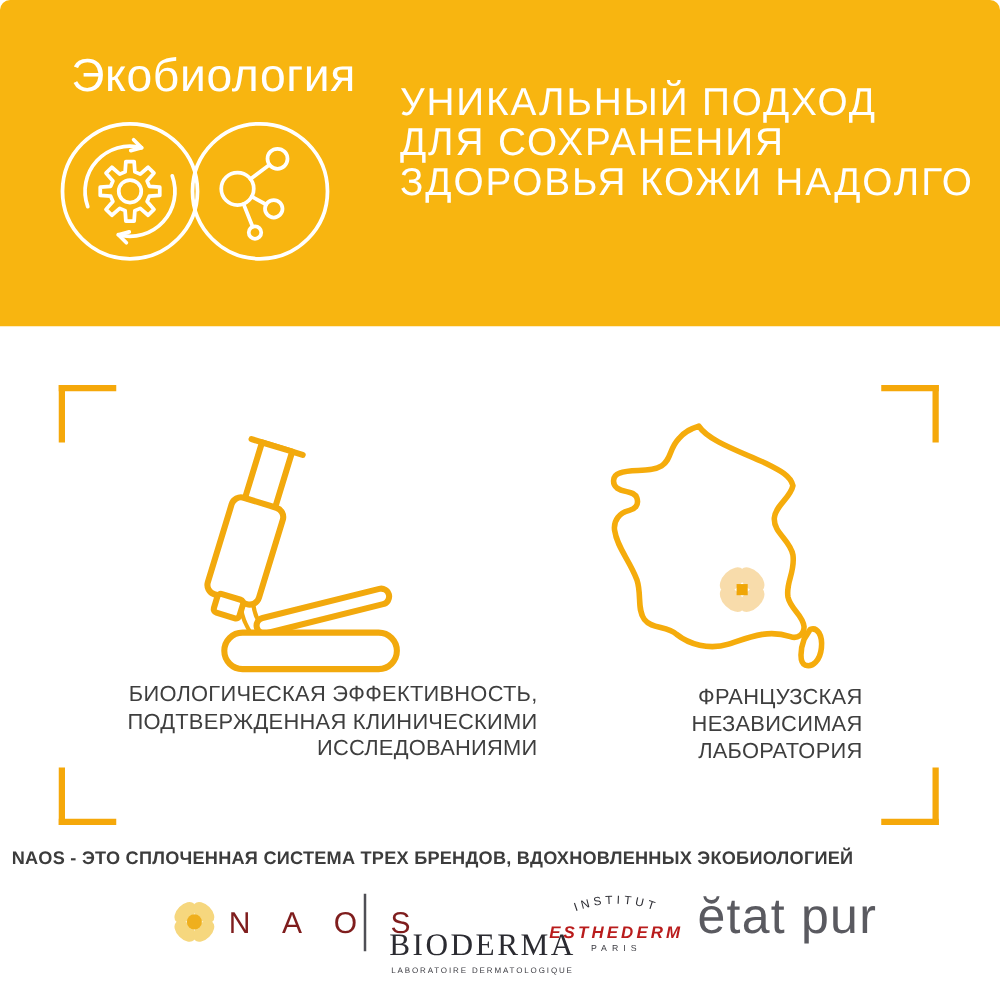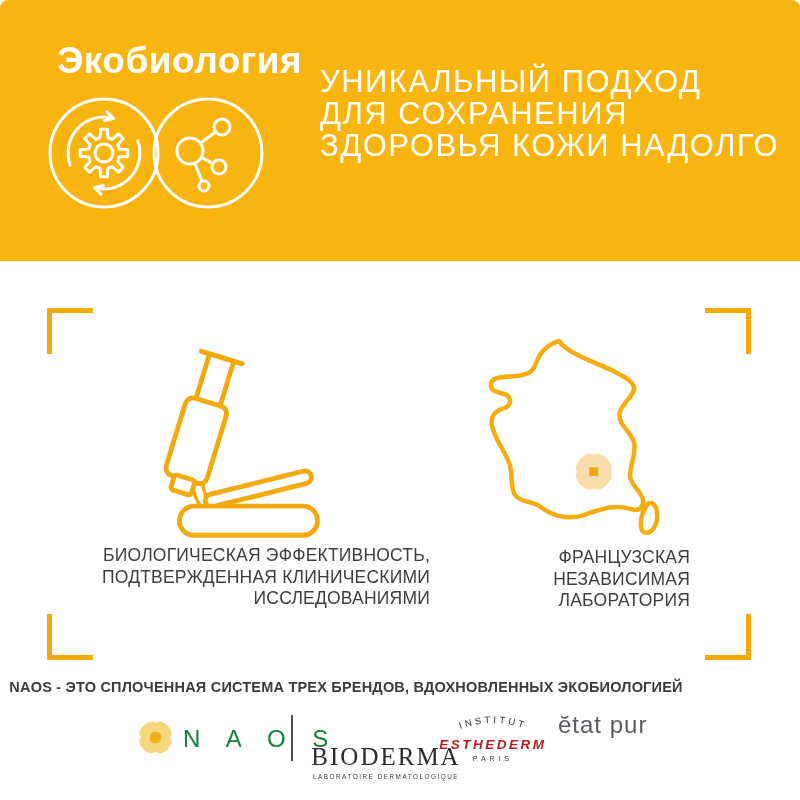--- a/index.html
+++ b/index.html
@@ -6,21 +6,21 @@
   body{
     width:800px;height:800px;position:relative;background:#ffffff;
     font-family:"Liberation Sans", sans-serif;overflow:hidden;
   }
   .stage{position:absolute;inset:0;border-radius:8px;overflow:hidden;background:#fff;}
 
   
   .banner{position:absolute;left:0;top:0;width:800px;height:261px;background:#F8B510;}
   .banner-label{
     position:absolute;left:57px;top:40px;color:#ffffff;
-    font-size:37px;font-weight:bold;letter-spacing:.5px;
+    font-size:37px;font-weight:normal;letter-spacing:.5px;
   }
   .banner-heading{
     position:absolute;left:320px;top:66px;width:470px;color:#ffffff;
     font-size:31px;font-weight:300;line-height:32px;letter-spacing:1.5px;
     white-space:pre-line;
   }
   .banner-icon{position:absolute;left:46px;top:94px;}
 
   
   .bracket{position:absolute;width:41px;height:41px;}
@@ -39,30 +39,30 @@
   .caption.left{left:60px;top:545px;width:370px;}
   .caption.right{left:455px;top:547px;width:235px;}
 
   
   .note{
     position:absolute;left:0;top:679px;width:692px;text-align:center;
     color:#3C3C3C;font-size:14.5px;font-weight:bold;letter-spacing:.2px;
   }
   .brand{position:absolute;}
   .brand-naos{left:137px;top:719px;display:flex;align-items:center;}
-  .naos-word{font-size:24px;letter-spacing:10px;color:#15803d;margin-left:9px;margin-top:2px;}
+  .naos-word{font-size:24px;letter-spacing:10px;color:#7f1d1d;margin-left:9px;margin-top:2px;}
   .brand-divider{position:absolute;left:291px;top:715px;width:2px;height:46px;background:#4F4F55;}
   .brand-bioderma{left:311px;top:718px;width:150px;text-align:center;margin-top:25px;}
   .bioderma-word{font-family:"Liberation Serif", serif;font-size:25px;letter-spacing:2px;color:#2B2B31;}
   .bioderma-tag{font-size:6.4px;letter-spacing:1.5px;color:#3B3B41;margin-top:2px;}
   .brand-esthederm{left:437px;top:711px;width:112px;text-align:center;}
   .esthederm-word{font-size:13.5px;font-weight:bold;letter-spacing:2.5px;color:#b91c1c;margin-top:-2px;font-style:italic;}
   .esthederm-tag{font-size:7px;letter-spacing:4px;color:#3B3B41;margin-top:3px;}
   .brand-etatpur{left:558px;top:711px;}
-  .etatpur-word{font-size:24px;font-weight:300;letter-spacing:1px;color:#5A5A60;}
+  .etatpur-word{font-size:40px;font-weight:300;letter-spacing:1px;color:#5A5A60;}
 </style>
 </head>
 <body>
 
 <div class="stage">
 
   <div class="banner">
     <div class="banner-label">Экобиология</div>
 
     <svg class="banner-icon" width="220" height="120" viewBox="0 0 220 120">

